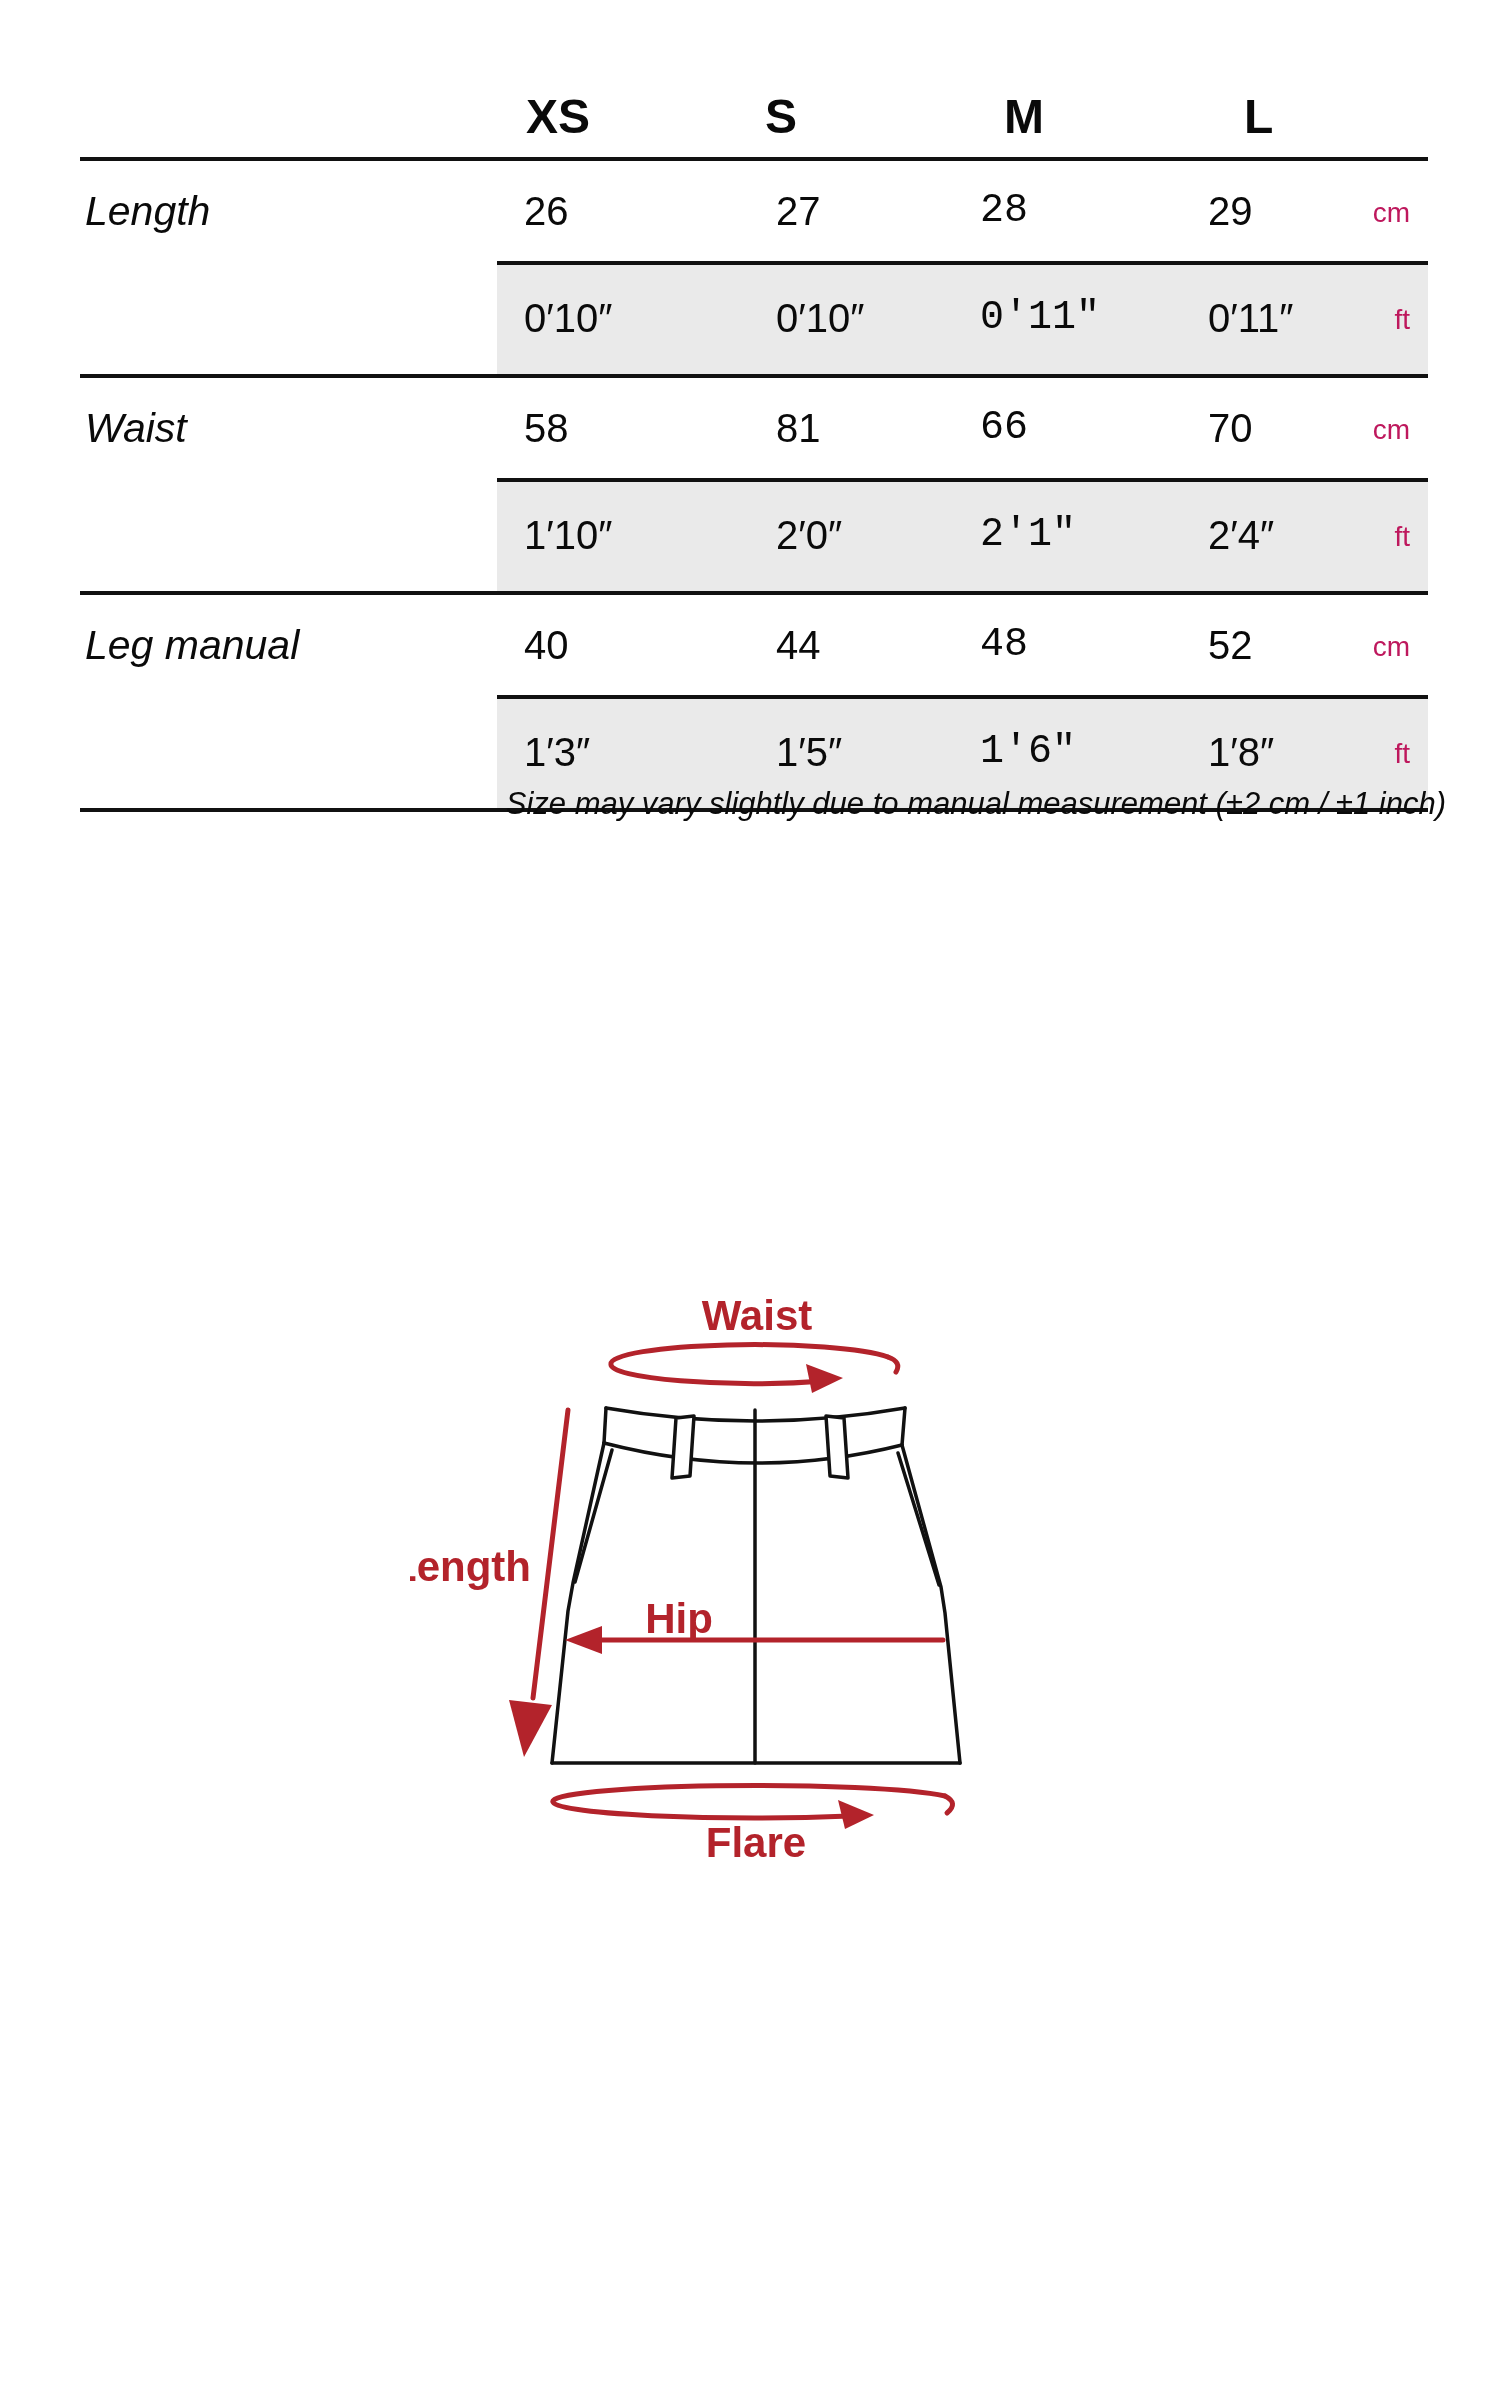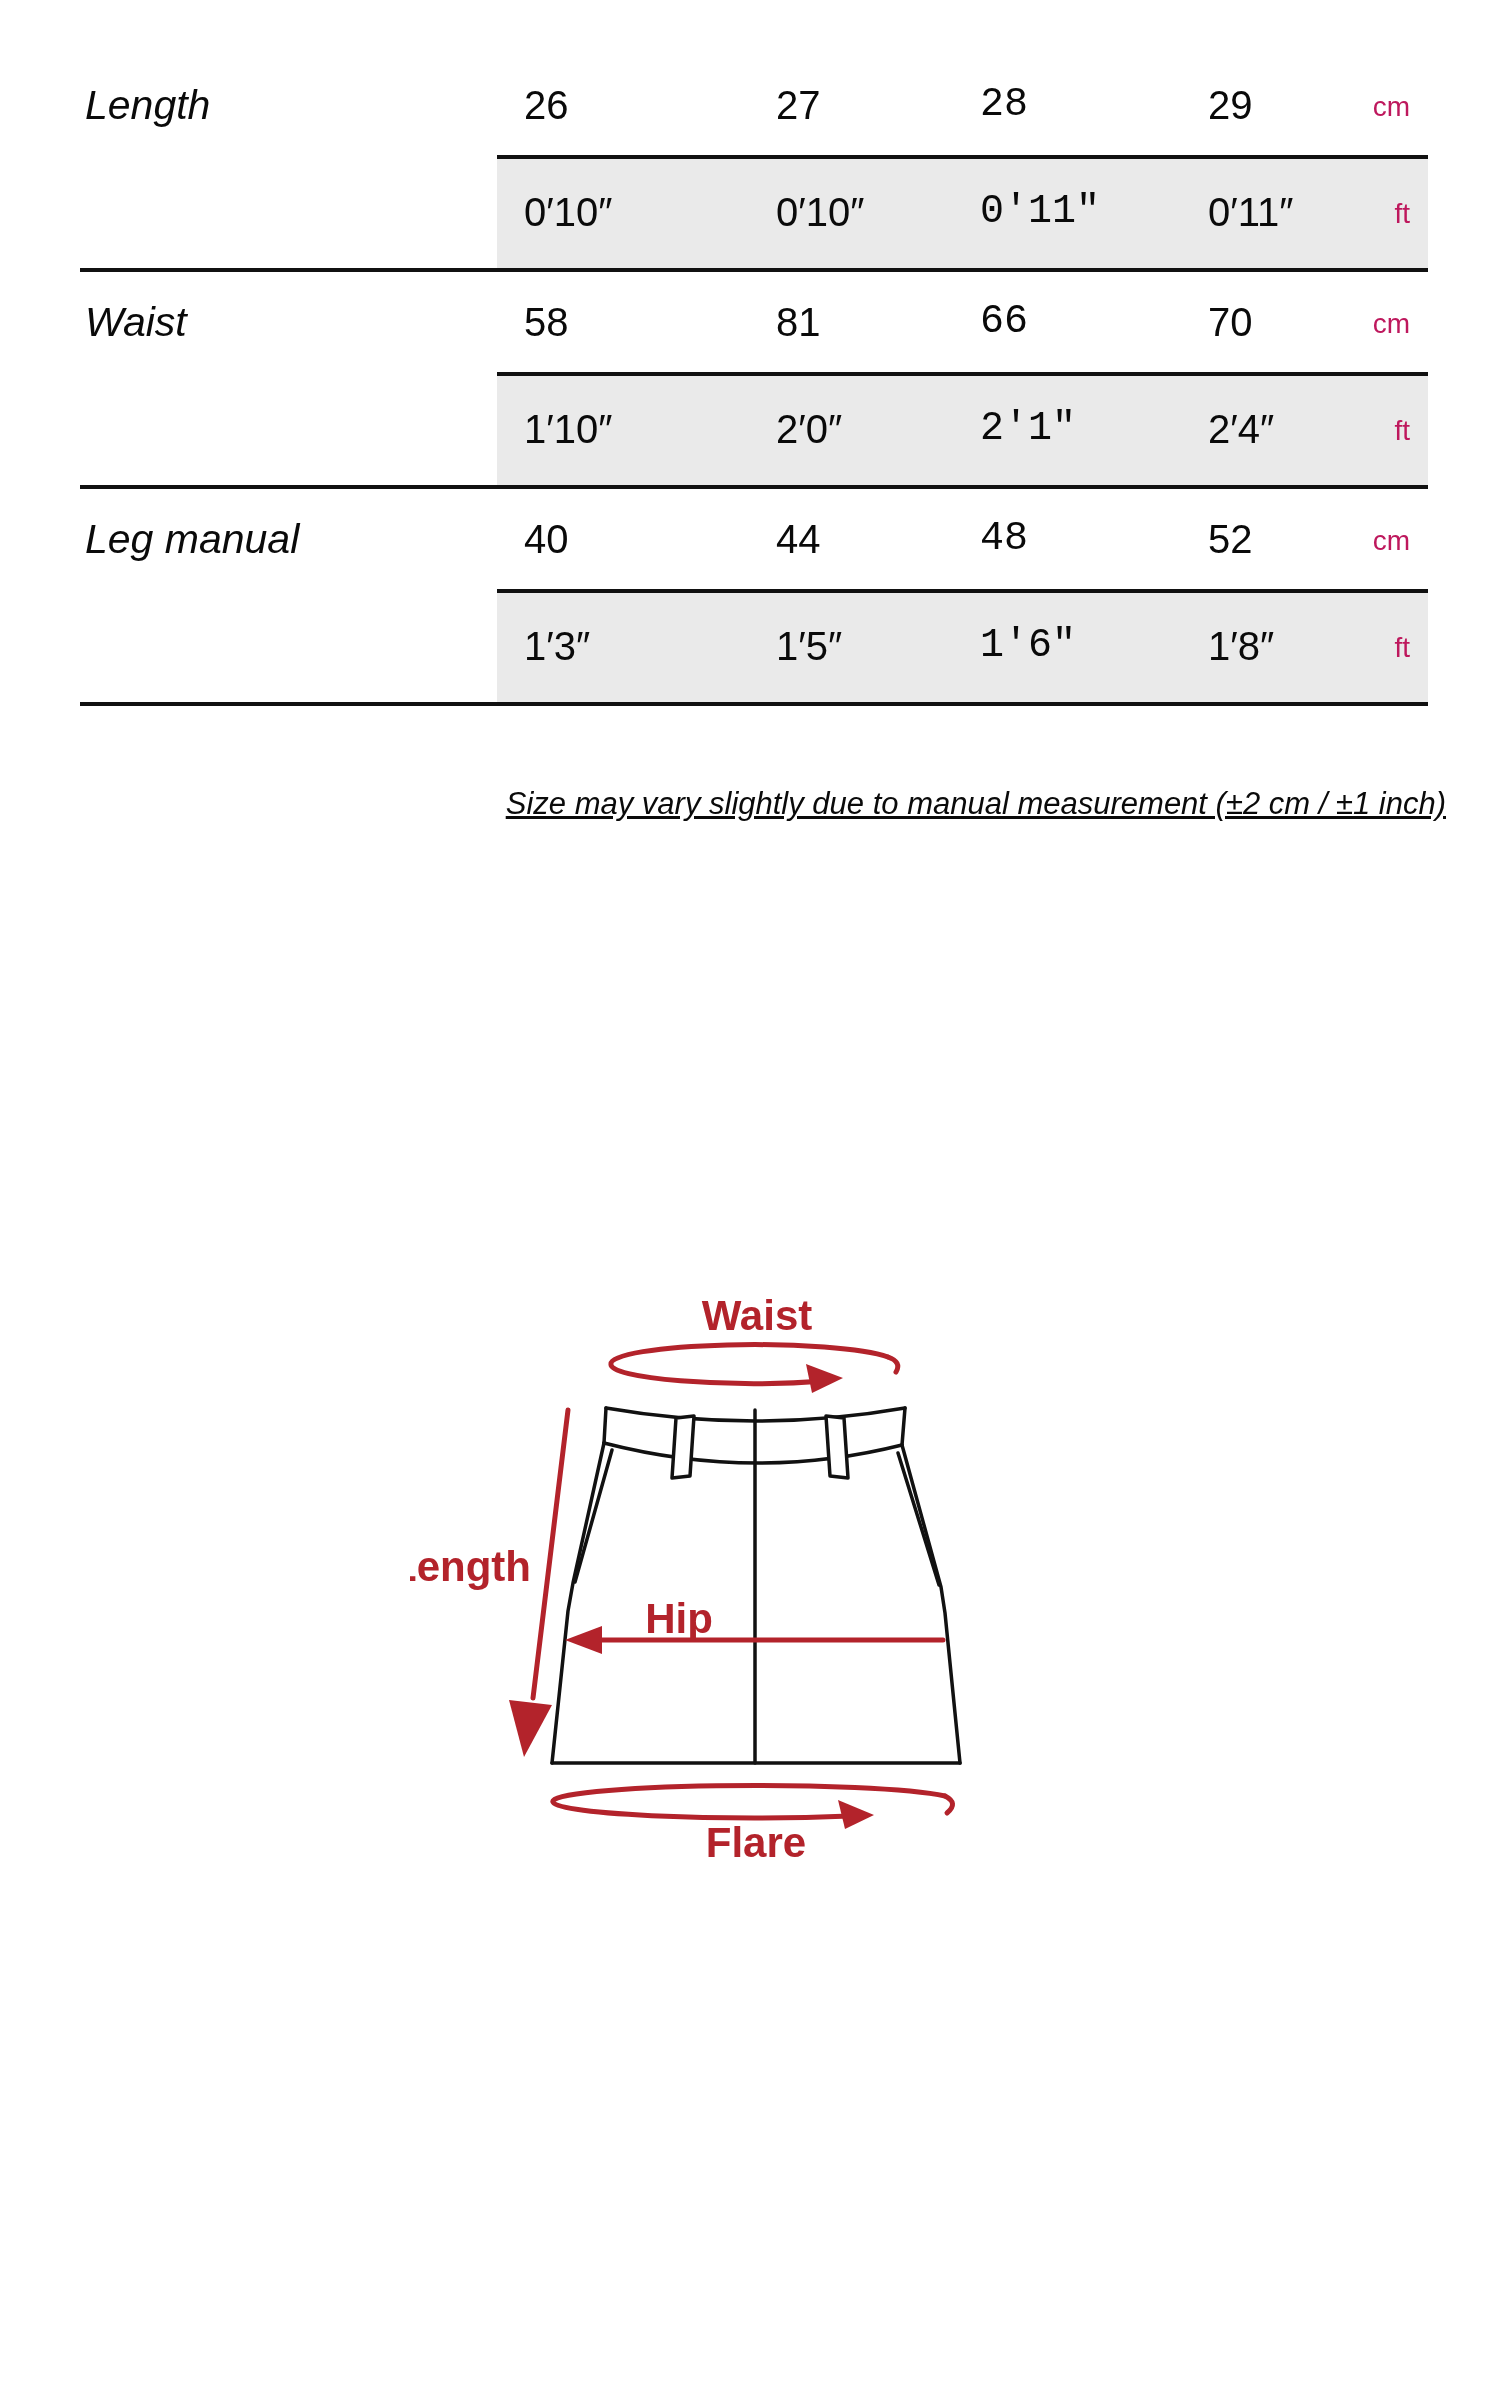--- a/index.html
+++ b/index.html
@@ -14,32 +14,38 @@
   .row{position:relative;}
   .row.cm{height:100px;}
   .row.ft{height:113px;}
   .band{position:absolute;left:417px;right:0;top:0;bottom:0;background:#EAEAEA;border-top:4px solid #111;}
   .lbl{position:absolute;left:5px;top:50%;transform:translateY(-50%);
        font-style:italic;font-size:41px;line-height:1;}
   .v{position:absolute;top:50%;transform:translateY(-50%);font-size:40px;line-height:1;}
   .c1{left:444px;} .c2{left:672px;margin-left:24px;} .c3{left:900px;font-family:Liberation Mono, monospace;} .c4{left:1128px;}
   .u{position:absolute;right:18px;top:50%;transform:translateY(-42%);
      font-size:28px;color:#be185d;line-height:1;}
-  .note{position:absolute;top:786px;right:54px;font-style:italic;font-size:31px;color:#0a0a0a;text-decoration:underline;}
+  .note{position:absolute;top:786px;right:54px;font-style:italic;font-size:31px;color:#0a0a0a;}
   
   .diagram{position:absolute;left:410px;top:1270px;width:660px;height:660px;}
   .redlbl{font-family:"Liberation Sans",sans-serif;font-weight:bold;font-size:42px;}
 </style>
 </head>
 <body>
 
 <div class="page">
 
   <div class="tbl">
 
+    <div class="thead">
+      <span class="h h1">XS</span>
+      <span class="h h2">S</span>
+      <span class="h h3">M</span>
+      <span class="h h4">L</span>
+    </div>
 
     <div class="grp">
       <div class="row cm">
         <span class="lbl">Length</span>
         <span class="v c1">26</span>
         <span class="v c2">27</span>
         <span class="v c3">28</span>
         <span class="v c4">29</span>
         <span class="u">cm</span>
       </div>

